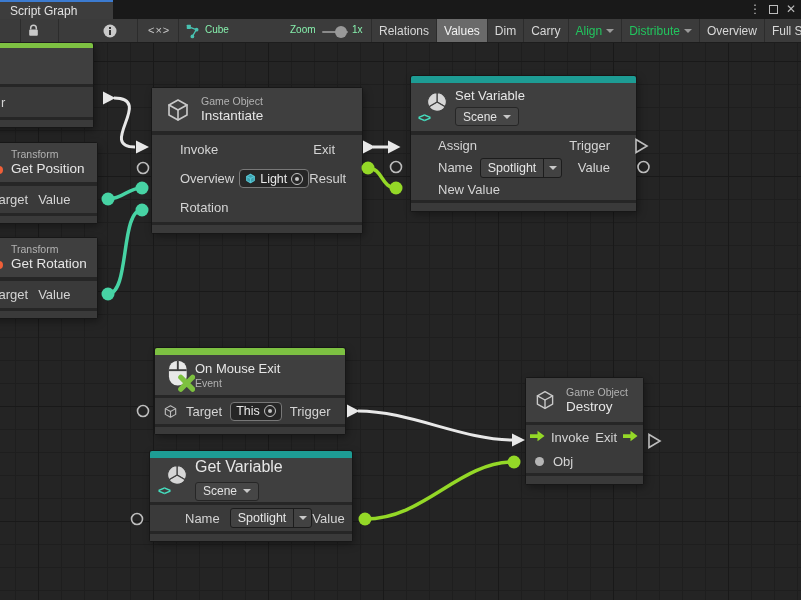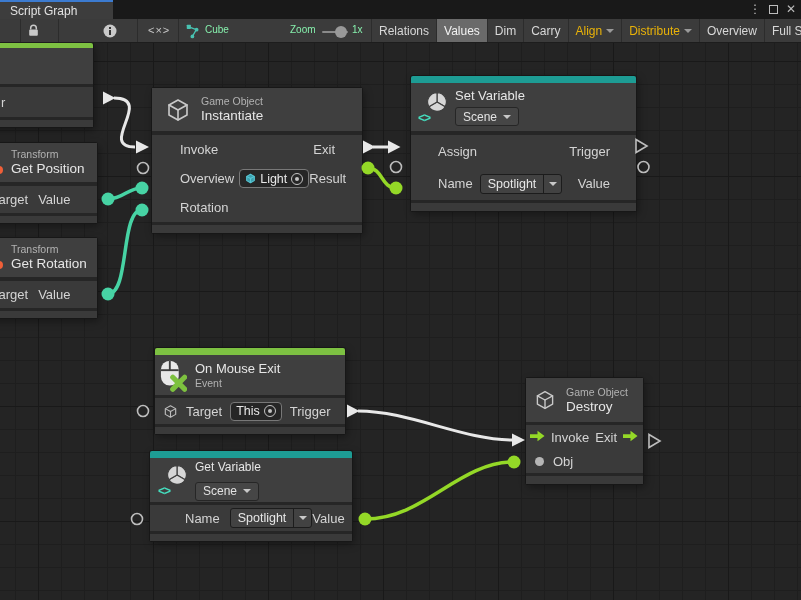--- a/index.html
+++ b/index.html
@@ -21,21 +21,21 @@
   .toolbar .sep { position:absolute; top:0; bottom:0; width:1px; background:#2c2c2c; }
   .ticon { position:absolute; top:4px; }
   .tlabel { position:absolute; top:5px; font-size:10px; color:#86efac; white-space:nowrap; }
   .zoom-track { position:absolute; left:322px; top:12px; width:26px; height:2px; background:#8a8a8a; border-radius:1px; }
   .zoom-knob  { position:absolute; left:335px; top:7px; width:12px; height:12px; background:#999; border-radius:50%; }
   .tbtn-group { position:absolute; left:371px; right:0; top:0; bottom:0; display:flex; align-items:stretch; }
   .tbtn { display:flex; align-items:center; gap:4px; padding:0 7px; font-size:12px; color:#d8d8d8;
           border-left:1px solid #2c2c2c; white-space:nowrap; cursor:default; }
   .tbtn:last-child { border-right:1px solid #2c2c2c; }
   .tbtn.active { background:#6a6a6a; color:#f2f2f2; }
-  .tbtn.disabled { color:#eab308; }
+  .tbtn.disabled { color:#22c55e; }
   .dd-caret { display:none; width:0; height:0; border-left:4px solid transparent; border-right:4px solid transparent;
               border-top:4.5px solid #9a9a9a; }
   .tbtn.has-dd .dd-caret { display:inline-block; }
 
   
   .canvas { position:absolute; left:0; top:43px; width:801px; height:557px; overflow:hidden;
     background-color:#242424;
     background-image:
       linear-gradient(#191919 1px, transparent 1px),
       linear-gradient(90deg,#191919 1px, transparent 1px),
@@ -99,21 +99,21 @@
   #node-instantiate .nhead { height:43px; padding-left:13px; gap:10px; }
   #node-instantiate .nbody { margin-top:4px; height:87px; }
   #node-instantiate .prow { padding:0 27px 0 28px; }
   #node-instantiate .nfoot { height:8px; }
   #node-setvariable { left:411px; top:76px; width:225px; }
   #node-setvariable .nhead { height:48px; padding-left:8px; gap:6px; }
   #node-setvariable .nbody { margin-top:4px; height:65px; }
   #node-setvariable .prow { padding:0 26px 0 27px; }
   #node-setvariable .nfoot { height:8px; }
   #node-onmouseexit { left:155px; top:348px; width:190px; }
-  #node-onmouseexit .nhead { height:40px; gap:8px; }
+  #node-onmouseexit .nhead { height:40px; padding-left:8px; gap:0; }
   #node-onmouseexit .nbody { height:26px; }
   #node-onmouseexit .prow { padding:0 28px 0 8px; gap:8px; }
   #node-getvariable { left:150px; top:451px; width:202px; }
   #node-getvariable .nhead { height:44px; padding-left:9px; gap:6px; }
   #node-getvariable .nbody { height:26px; }
   #node-getvariable .prow { padding:0 25px 0 35px; }
   #node-destroy { left:526px; top:378px; width:117px; }
   #node-destroy .nhead { height:44px; padding-left:8px; gap:10px; }
   #node-destroy .nbody { height:48px; }
   #node-destroy .prow { padding:0 5px 0 4px; gap:6px; }
@@ -324,20 +324,23 @@
       <div class="prow">
         <span class="plabel">Name</span>
         <span class="combo" style="margin-left:7px">
           <span class="combo-text">Spotlight</span>
           <span class="combo-arrow">
                 <span class="caret"></span>
               </span>
         </span>
         <span class="plabel pright">Value</span>
       </div>
+      <div class="prow">
+            <span class="plabel">New Value</span>
+          </div>
     </div>
     <div class="nfoot"></div>
   </div>
 
   <div class="node" id="node-onmouseexit">
     <div class="cbar green"></div>
     <div class="nhead">
       <span class="icon">
         <svg width="32" height="33" viewBox="0 0 27 27">
               <rect x="5" y="1" width="15" height="21" rx="7.5" fill="#e8e8e8"></rect>
@@ -379,21 +382,21 @@
         <svg style="position:absolute;right:0;top:1px" width="24" height="24" viewBox="0 0 24 24">
               <g fill="#d6d6d6" stroke="#3f3f3f" stroke-width="1.2">
                 <path d="M12 12 L12 2.6 A9.4 9.4 0 0 1 20.1 16.7 Z"></path>
                 <path d="M12 12 L12 2.6 A9.4 9.4 0 0 1 20.1 16.7 Z" transform="rotate(120 12 12)"></path>
                 <path d="M12 12 L12 2.6 A9.4 9.4 0 0 1 20.1 16.7 Z" transform="rotate(240 12 12)"></path>
               </g>
             </svg>
         <span class="angle">&lt;&gt;</span>
       </span>
       <div>
-        <div class="ntitle" style="font-size:12px;margin-bottom:6px">Get Variable</div>
+        <div class="ntitle" style="font-size:16px;margin-bottom:6px">Get Variable</div>
         <span class="dd">
           <span>Scene</span>
           <span class="caret"></span>
         </span>
       </div>
     </div>
     <div class="nbody">
       <div class="prow">
         <span class="plabel">Name</span>
         <span class="combo" style="margin-left:10px">

